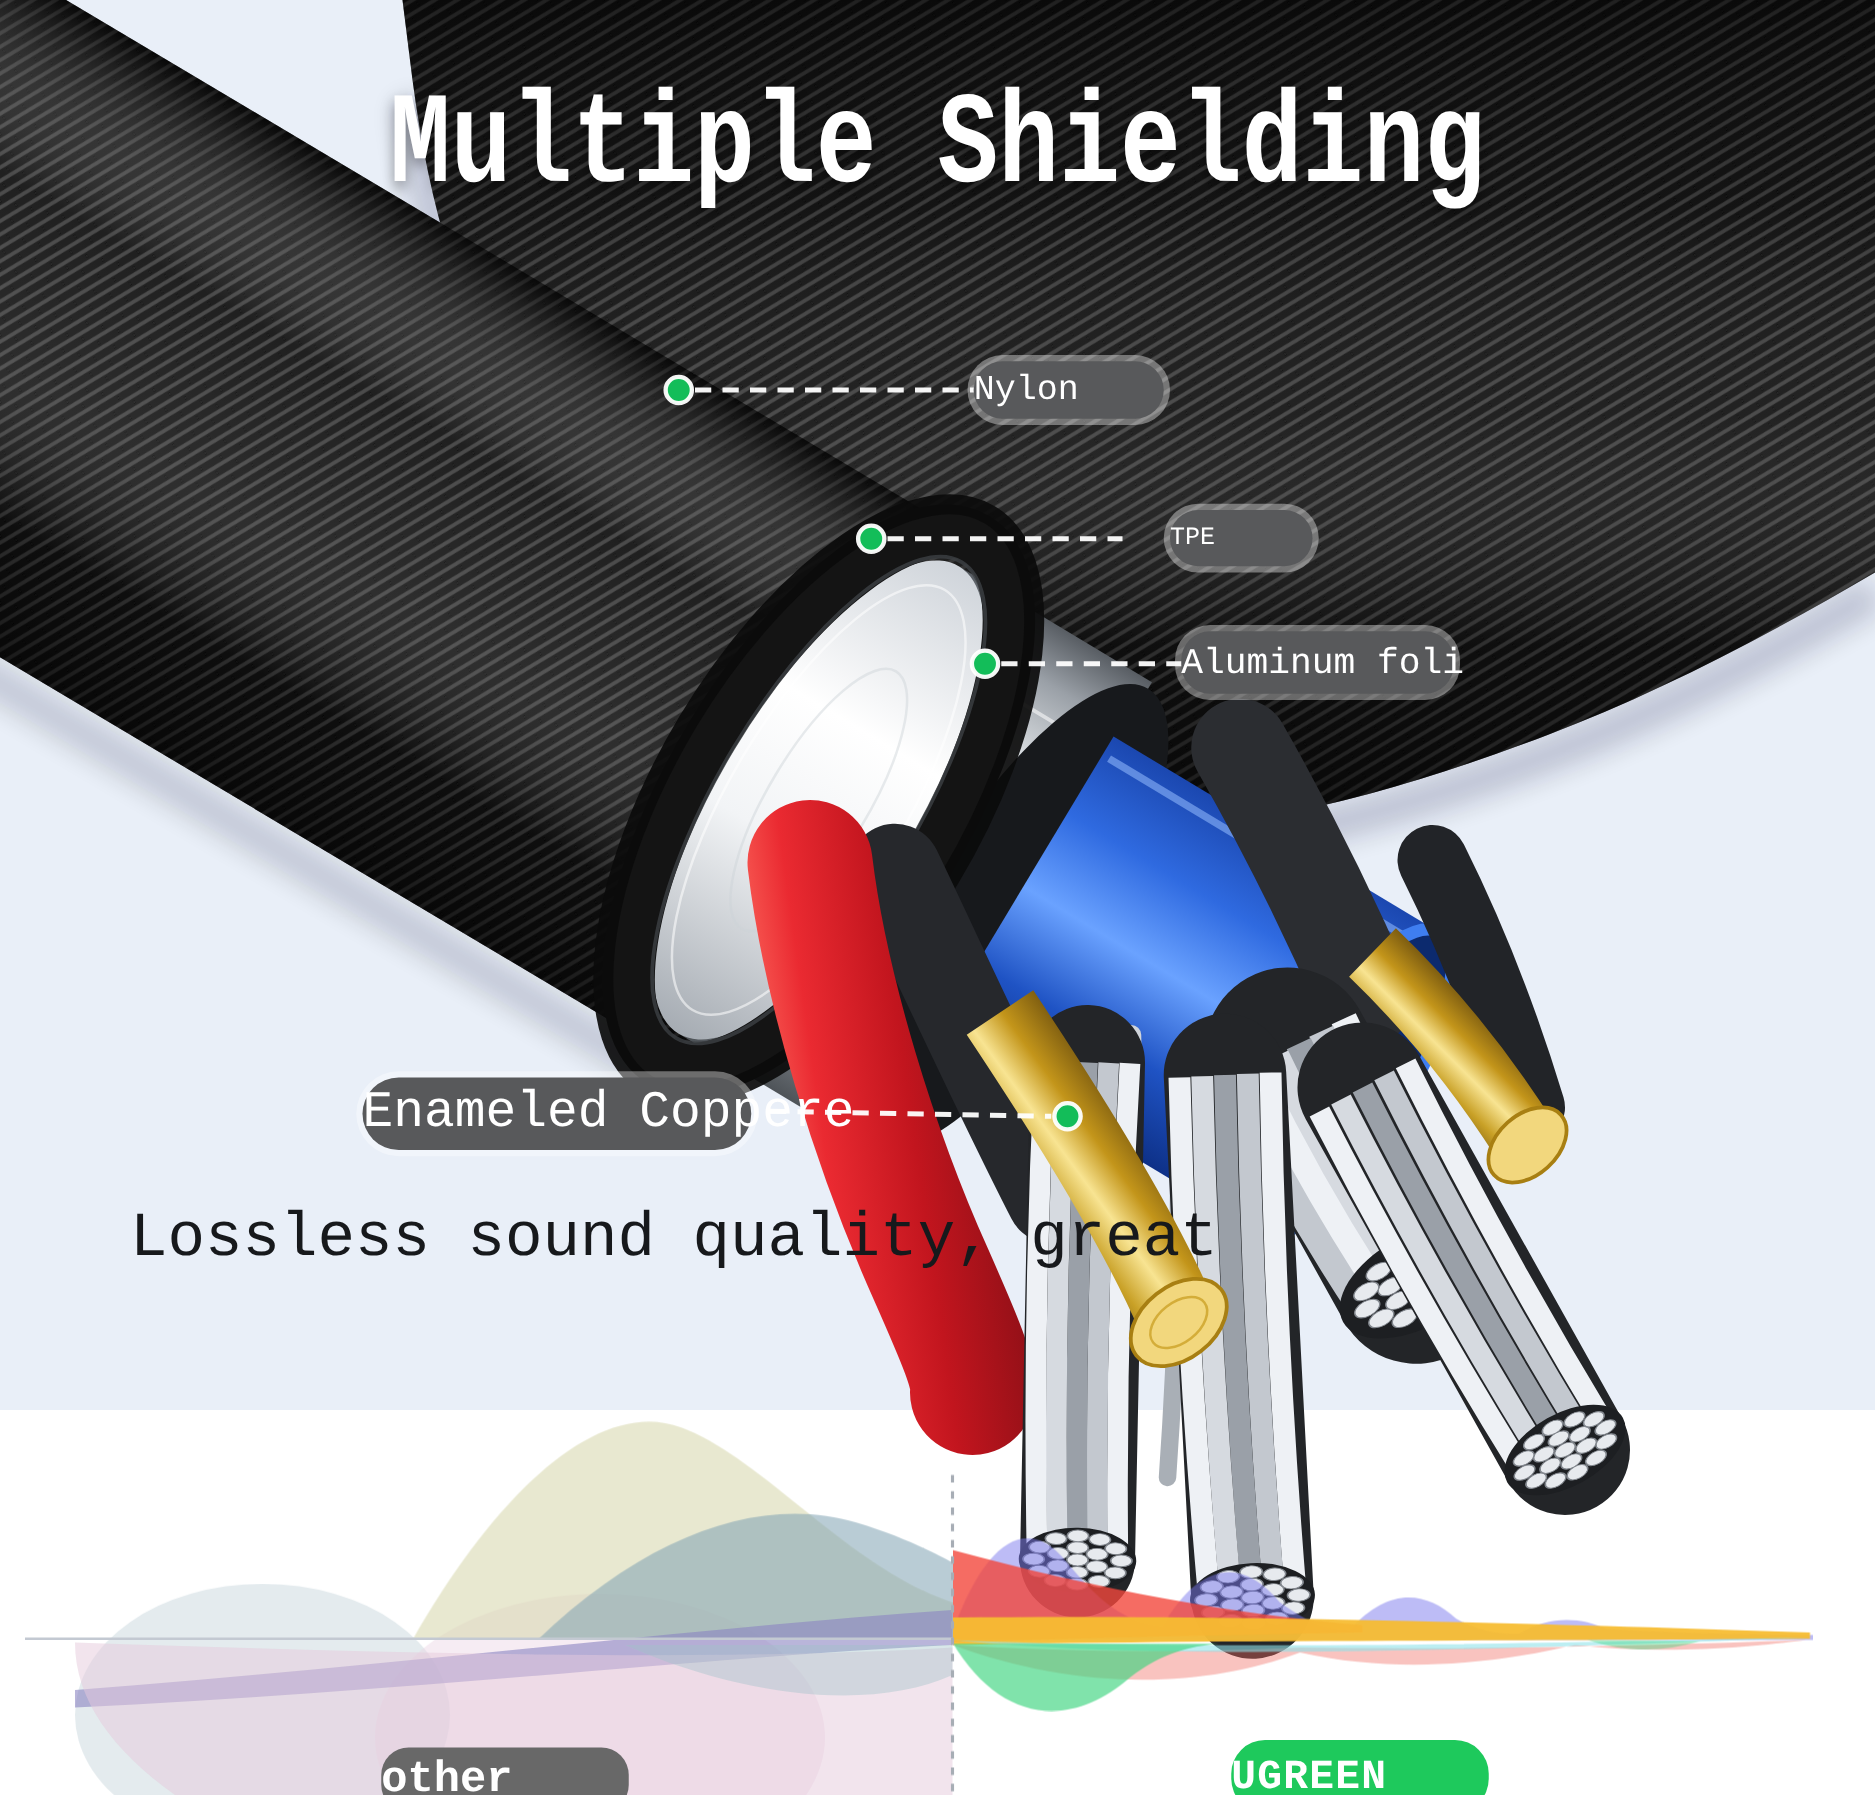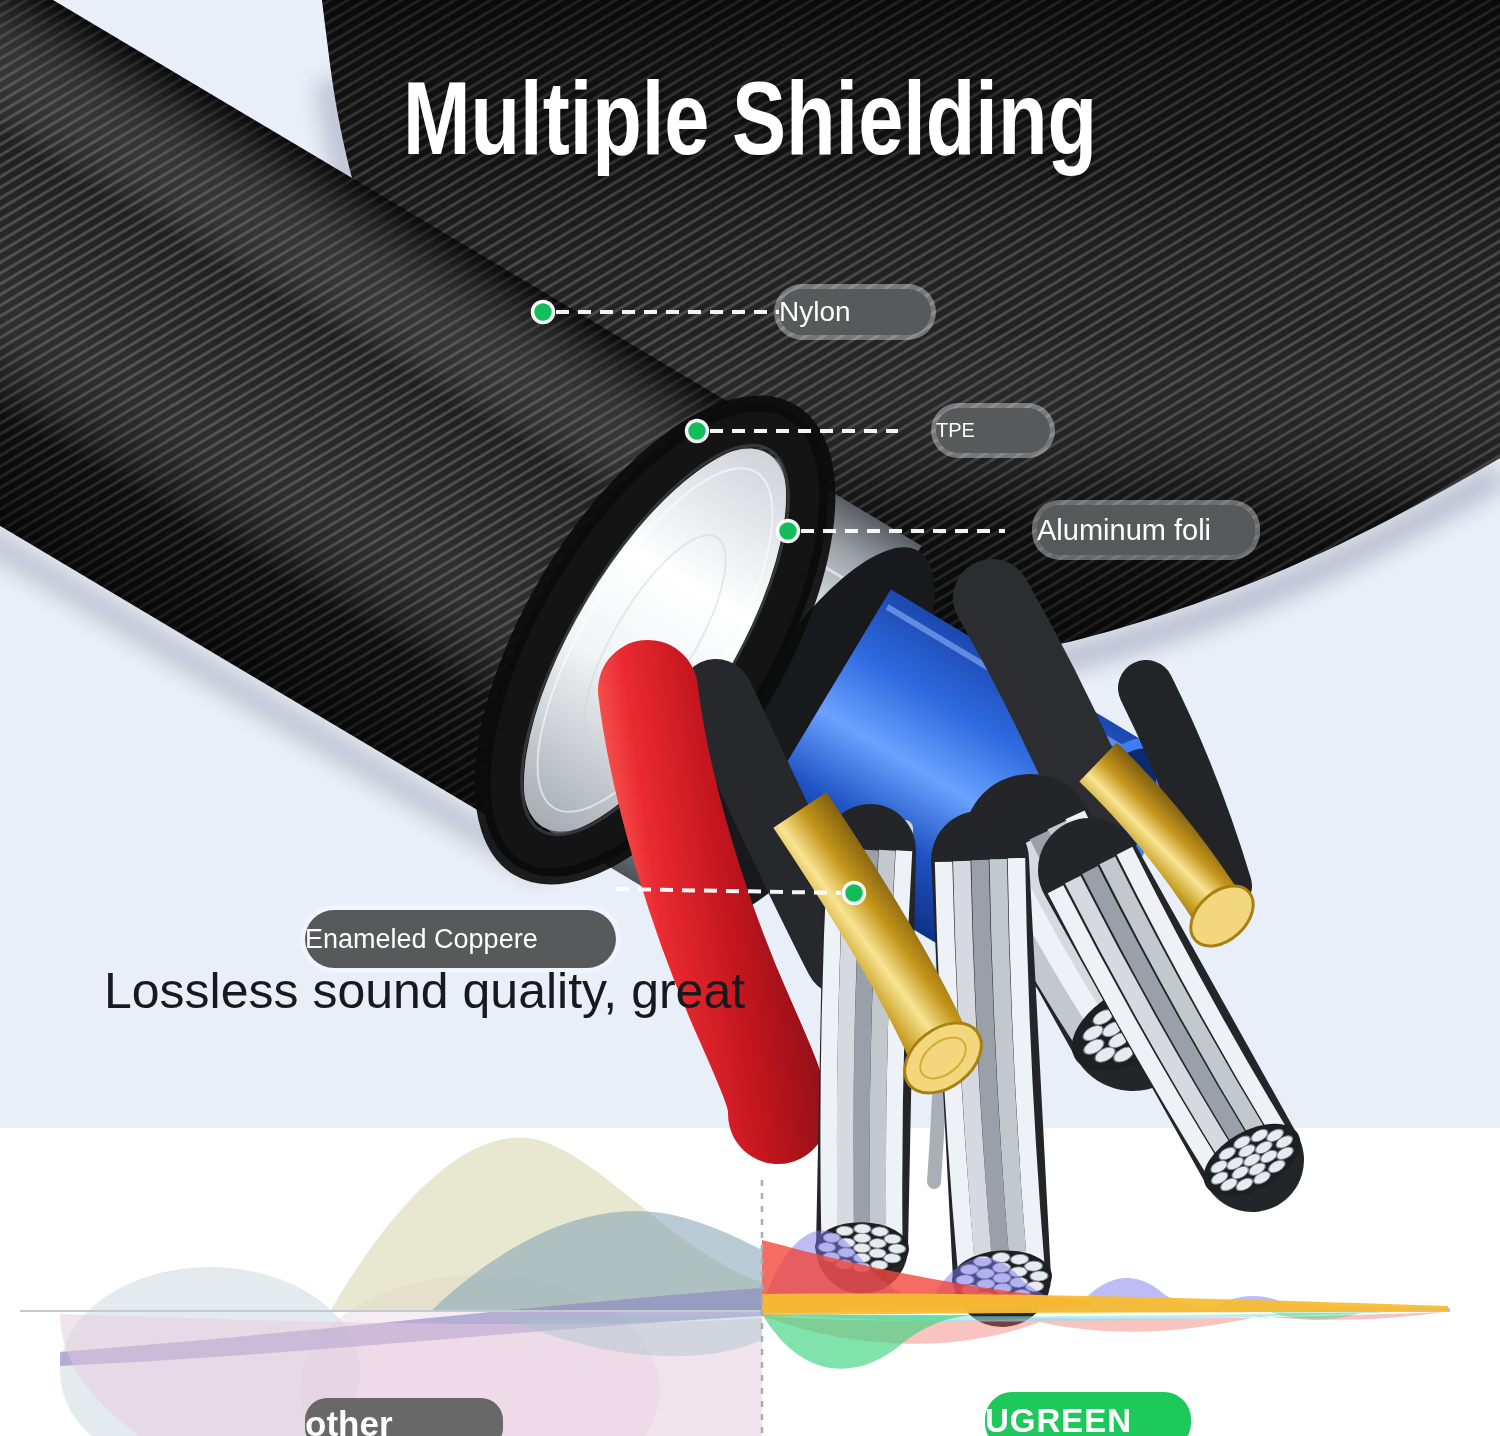--- a/index.html
+++ b/index.html
@@ -2,43 +2,43 @@
 <html style="--pill: #58595b; --pill-neutral: #686868; --green: #1ec95c; --dot: #13bd59; --bg-top: #e9eff8; --bg-bottom: #ffffff;"><head>
 <meta charset="utf-8">
 <style>
   :root{
     --pill:#58595b; --pill-neutral:#686868; --green:#1ec95c; --dot:#13bd59;
     --bg-top:#e9eff8; --bg-bottom:#ffffff;
   }
   html,body{margin:0;padding:0;background:#dfe5ee;}
   .stage{
     position:relative;width:1500px;height:1436px;overflow:hidden;
-    font-family:Liberation Sans, sans-serif;background:var(--bg-top);
+    font-family:Liberation Mono, monospace;background:var(--bg-top);
   }
   svg.scene{position:absolute;left:0;top:0;}
   .title{
     position:absolute;left:0;right:0;top:64px;text-align:center;
     font-size:104px;font-weight:bold;color:#ffffff;line-height:1.05;
     transform:scaleX(.78);transform-origin:center;
     text-shadow:0 5px 12px rgba(0,0,0,.38);letter-spacing:0px;white-space:nowrap;
   }
   .tagline{
     position:absolute;left:88px;top:958px;color:#17191c;
     font-size:50px;line-height:1.34;letter-spacing:0;margin-left:16px;
   }
   .tagline span{display:block;}
   .pill{
     position:absolute;display:flex;align-items:center;justify-content:flex-start;
     background:var(--pill);color:#ffffff;border-radius:23px;
     box-shadow:0 0 0 5px rgba(255,255,255,.38);white-space:nowrap;
   }
   .pill-nylon{left:779px;top:289px;width:152px;height:46px;font-size:28px;}
   .pill-tpe{left:936px;top:408px;width:114px;height:45px;font-size:20px;}
-  .pill-alum{left:1037px;top:505px;width:218px;height:50px;font-size:29px;}
-  .pill-copper{left:305px;top:862px;width:311px;height:58px;font-size:27px;border-radius:29px;margin-top:48px;}
+  .pill-alum{left:945px;top:505px;width:218px;height:50px;font-size:29px;}
+  .pill-copper{left:290px;top:862px;width:311px;height:58px;font-size:41px;border-radius:29px;}
   .pill-other{
     left:305px;top:1398px;width:198px;height:52px;font-size:35px;font-weight:bold;
     background:var(--pill-neutral);border-radius:22px;box-shadow:none;
   }
   .pill-ugreen{
     left:985px;top:1392px;width:206px;height:58px;font-size:33px;font-weight:bold;
     background:var(--green);border-radius:27px;box-shadow:none;letter-spacing:1px;
   }
 </style>
 </head>

